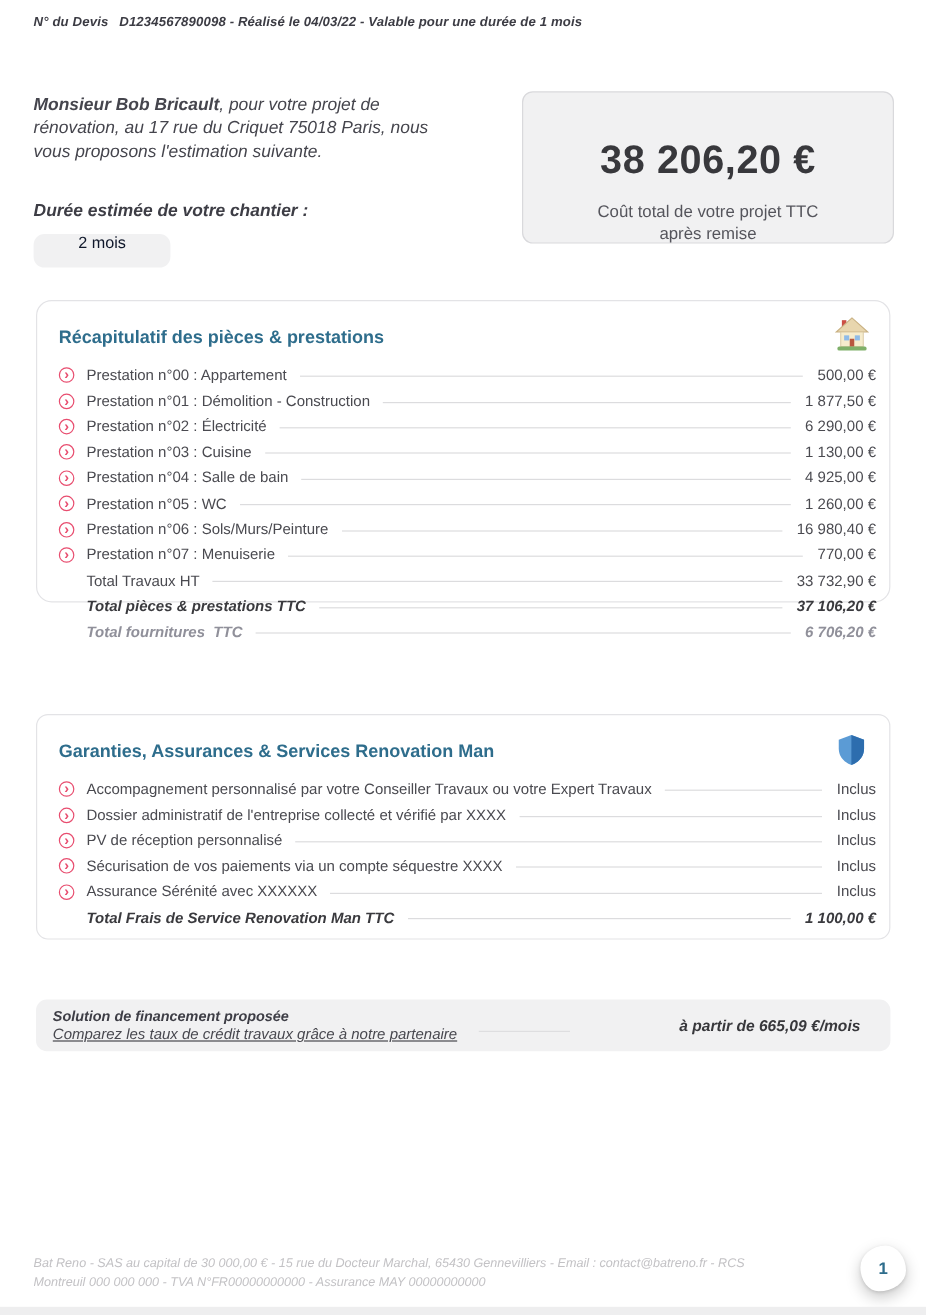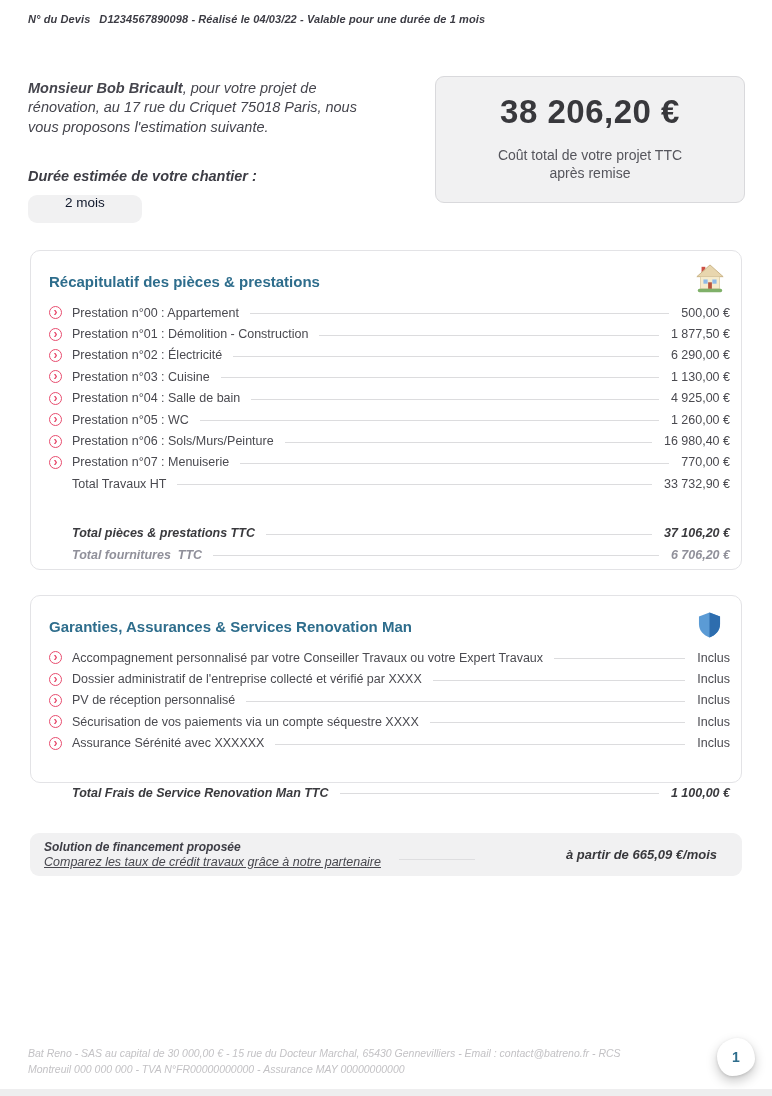--- a/index.html
+++ b/index.html
@@ -21,46 +21,46 @@
 
   .duration-label { position:absolute; left:28px; top:168px; font-size:14.5px;
                     font-style:italic; font-weight:800; color:#3d3d45; }
   .duration-badge { position:absolute; left:28px; top:195px; width:114px; height:28px;
                     background:#f1f1f2; border-radius:9px; display:flex; align-items:flex-start;
                     justify-content:center; font-size:13.5px; color:#0f172a; }
 
   
   .total-box { position:absolute; left:435px; top:76px; width:310px; height:127px;
                background:#f1f1f2; border:1px solid #d9d9dc; border-radius:9px;
-               text-align:center; padding-top:16px; }
+               text-align:center; padding-top:37px; }
   .total-amount { font-size:33px; font-weight:800; color:#38383c; letter-spacing:.5px; }
   .total-caption { margin-top:15px; font-size:14px; line-height:1.32; color:#55555c; }
 
   
   .card { position:absolute; left:30px; width:712px; background:#fff;
           border:1px solid #e3e3e6; border-radius:10px; padding:16px 11px 14px 18px; }
-  .card-recap { top:250px; height:320px; }
+  .card-recap { top:250px; height:252px;border-radius:13px; }
   .card-guarantees { top:595px; height:188px; }
   .card-title { font-size:15px; font-weight:800; color:#2e6d8c; margin:6px 0 12px 0; }
   .card-icon { position:absolute; top:13px; right:16px; }
   .card-guarantees .card-icon { top:15px; right:20px; }
 
   .rows { display:flex; flex-direction:column; }
   .row { display:flex; align-items:center; height:21.4px; font-size:12.5px; color:#4a4a50;
          white-space:pre; }
   .bullet { flex:0 0 13px; width:13px; height:13px; border:1.3px solid #e84d6f; border-radius:50%;
             color:#e84d6f; font-size:12px; font-weight:700; line-height:10px;
             display:flex; align-items:center; justify-content:center; margin-right:10px;
             padding-bottom:1px; }
   .bullet.hidden { border-color:transparent; color:transparent; }
   .rlabel { flex:0 0 auto; }
   .connector { flex:1 1 auto; border-bottom:1px solid #dcdcde; margin:0 12px 0 11px;
                transform:translateY(1px); min-width:20px; }
   .rvalue { flex:0 0 auto; text-align:right; }
-  .row.total { font-weight:800; font-style:italic; color:#3a3a3e;margin-top:28px; }
+  .row.total { font-weight:800; font-style:italic; color:#3a3a3e; }
   .row.muted { font-weight:800; font-style:italic; color:#90909a; }
 
   
   .financing { position:absolute; left:30px; top:833px; width:712px; height:43px;
                background:#f1f1f2; border-radius:9px; display:flex; align-items:center;
                padding:0 25px 0 14px; }
   .fin-left { display:flex; flex-direction:column; justify-content:center; }
   .fin-title { font-size:12px; font-weight:800; font-style:italic; color:#3d3d45; }
   .fin-link { font-size:12.5px; font-style:italic; color:#48484f; text-decoration:underline;
               cursor:pointer; margin-top:1px; }

